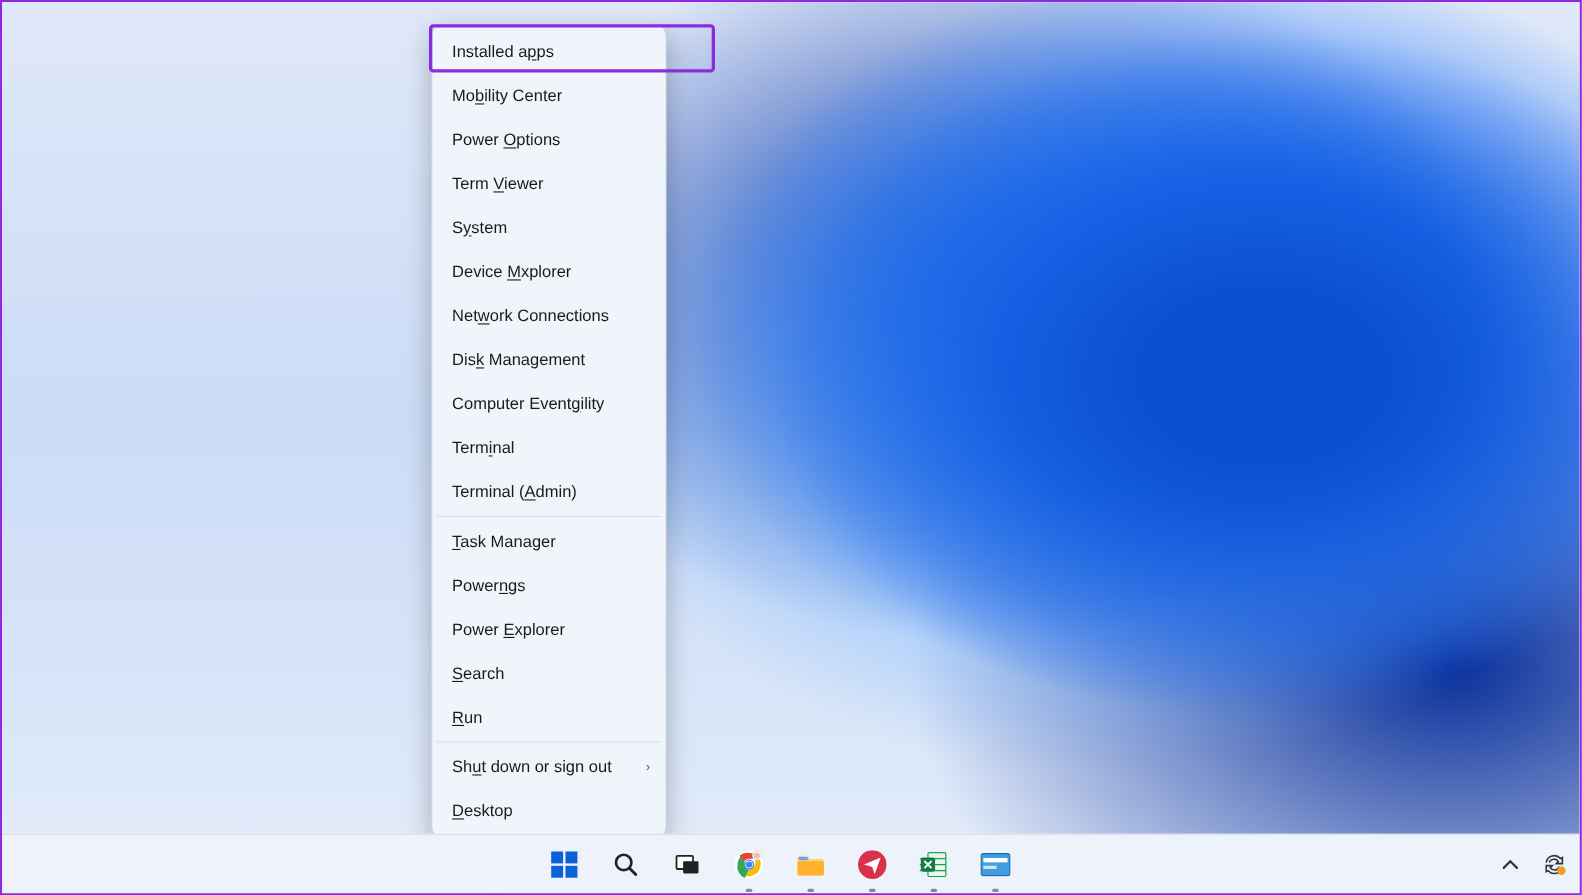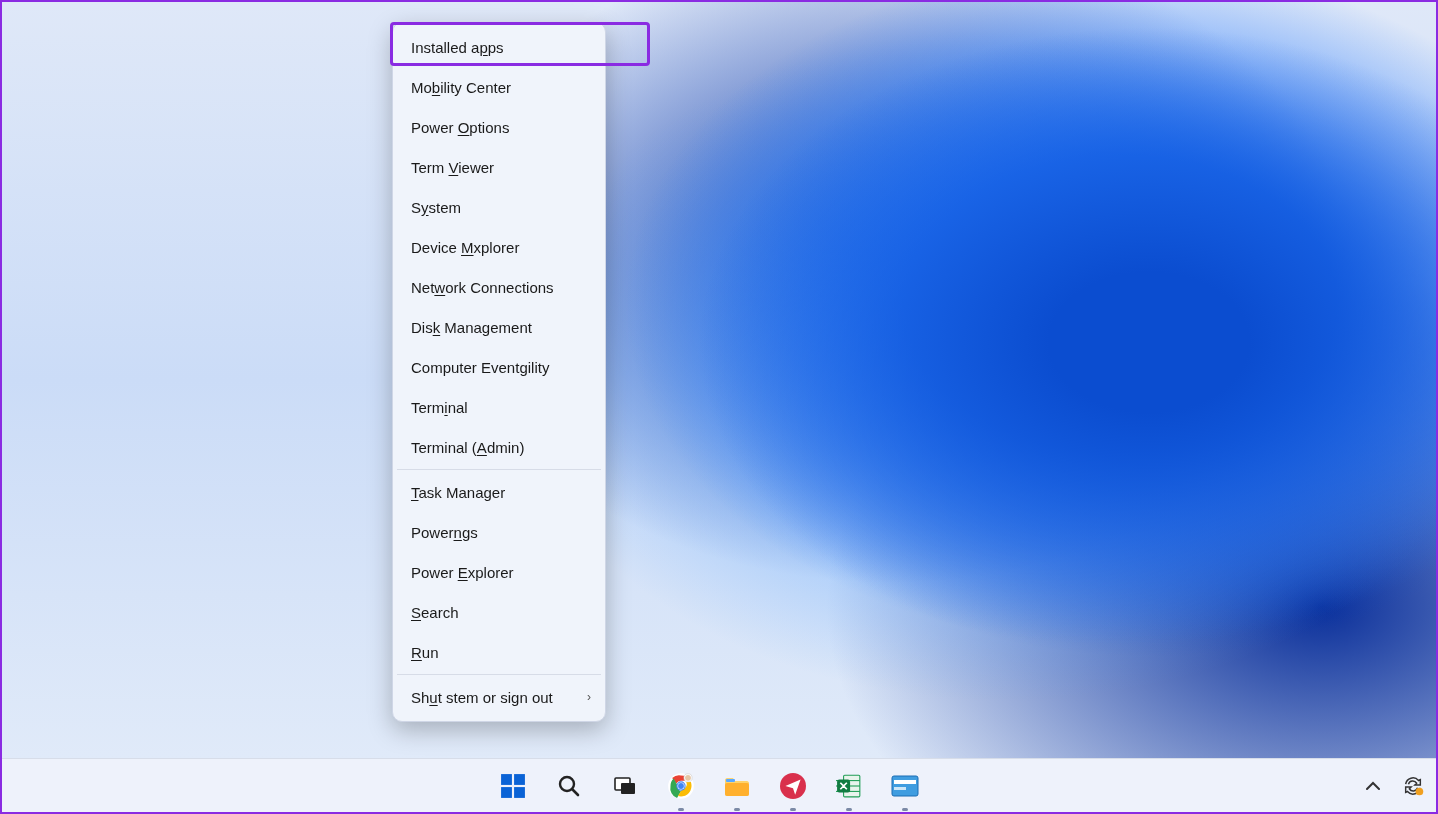--- a/index.html
+++ b/index.html
@@ -130,22 +130,25 @@
       <span><span>Power </span><span class="u">E</span><span>xplorer</span></span>
     </div>
     <div class="menu-item">
       <span><span></span><span class="u">S</span><span>earch</span></span>
     </div>
     <div class="menu-item">
       <span><span></span><span class="u">R</span><span>un</span></span>
     </div>
     <div class="sep"></div>
     <div class="menu-item">
-      <span><span>Sh</span><span class="u">u</span><span>t stem or sign out</span></span>
+      <span><span>Sh</span><span class="u">u</span><span>t down or sign out</span></span>
       <span class="chev">›</span>
+    </div>
+    <div class="menu-item">
+      <span><span></span><span class="u">D</span><span>esktop</span></span>
     </div>
   </div>
 <div class="highlight-box"></div>
 
 <svg class="arrow-annot" viewBox="0 0 240 40">
   <defs>
     <marker id="ah" markerWidth="14" markerHeight="14" refX="11" refY="6" orient="auto">
       <path d="M0,0 L12,6 L0,12 Z" fill="#8a2be2"></path>
     </marker>
   </defs>

